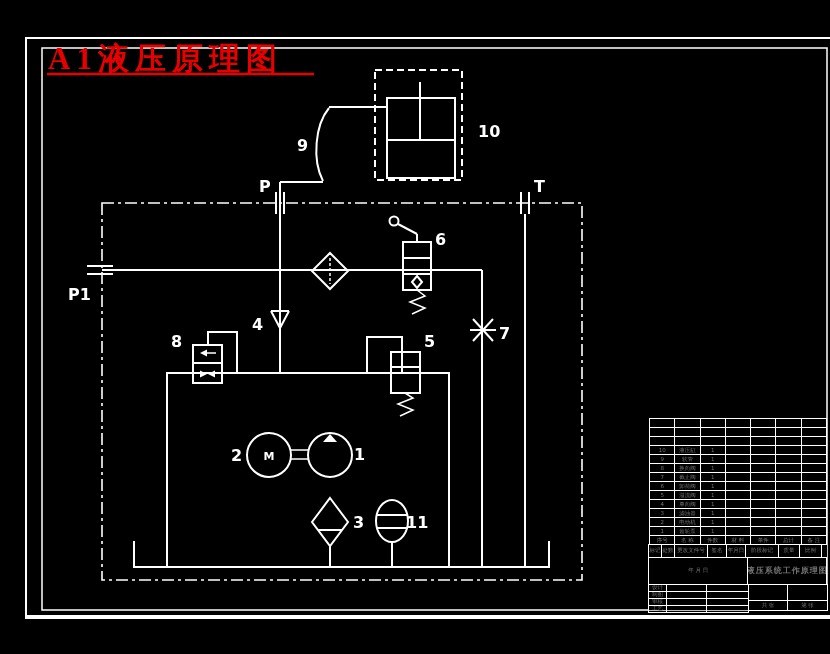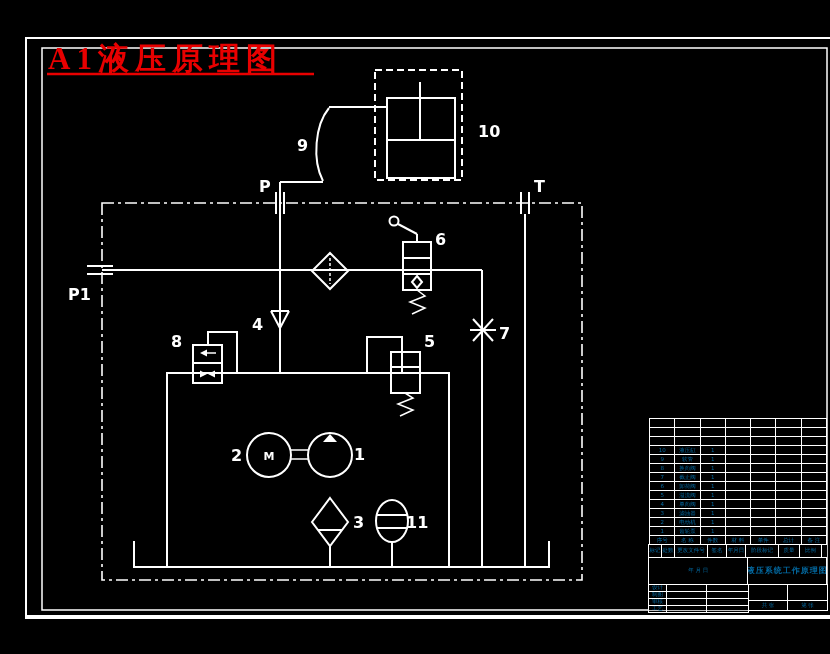--- a/index.html
+++ b/index.html
@@ -9,21 +9,21 @@
   .pipe{stroke:#fff;stroke-width:2;fill:none;}
   .thin{stroke:#fff;stroke-width:1.5;fill:none;}
   .dash{stroke:#fff;stroke-width:1.6;fill:none;stroke-dasharray:12 4 3 4;}
   .cyl-dash{stroke:#fff;stroke-width:2;fill:none;stroke-dasharray:7 4;}
   .sym{stroke:#fff;stroke-width:2;fill:none;}
   .fillw{fill:#fff;stroke:none;}
   .lbl{fill:#fff;font-family:"DejaVu Sans",sans-serif;font-weight:bold;font-size:16px;}
   .mlbl{fill:#fff;font-family:"DejaVu Sans",sans-serif;font-weight:bold;font-size:11px;text-anchor:middle;}
   .red-title{fill:#e80000;font-family:"Liberation Serif",serif;font-weight:bold;font-size:31px;letter-spacing:6px;}
   
-  #tblock{position:absolute;left:637px;top:418px;width:178px;height:192px;color:#0369a1;background:#000;}
+  #tblock{position:absolute;left:637px;top:418px;width:178px;height:192px;color:#737373;background:#000;}
   #parts{border-collapse:collapse;table-layout:fixed;width:178px;}
   #parts td{border:1px solid #fff;height:8px;padding:0;font-size:5.5px;line-height:8px;
     text-align:center;overflow:hidden;white-space:nowrap;font-family:"DejaVu Sans",sans-serif;}
   #tb-bottom{position:absolute;left:0;top:127px;width:178px;height:65px;font-size:5.5px;line-height:1;}
   .row{display:flex;}
   .c{border:1px solid #fff;box-sizing:border-box;display:flex;align-items:center;
     justify-content:center;overflow:hidden;white-space:nowrap;margin-left:-1px;margin-top:-1px;}
   .ttl{font-size:8px;font-weight:bold;letter-spacing:1px;}
 </style>
 </head>

